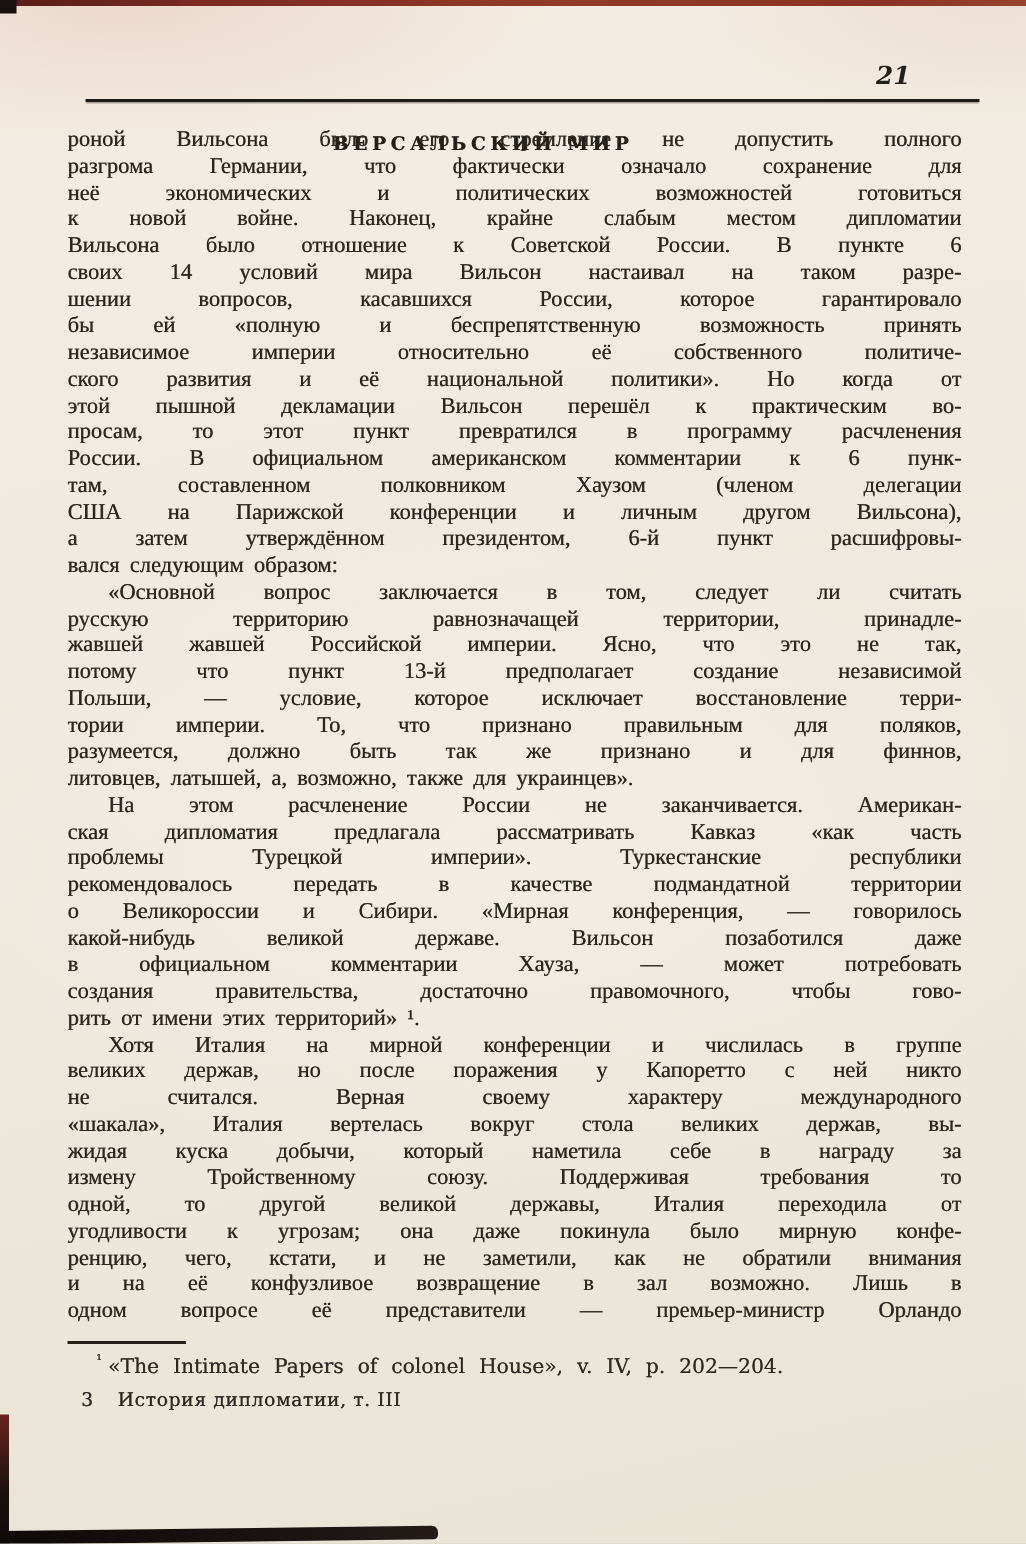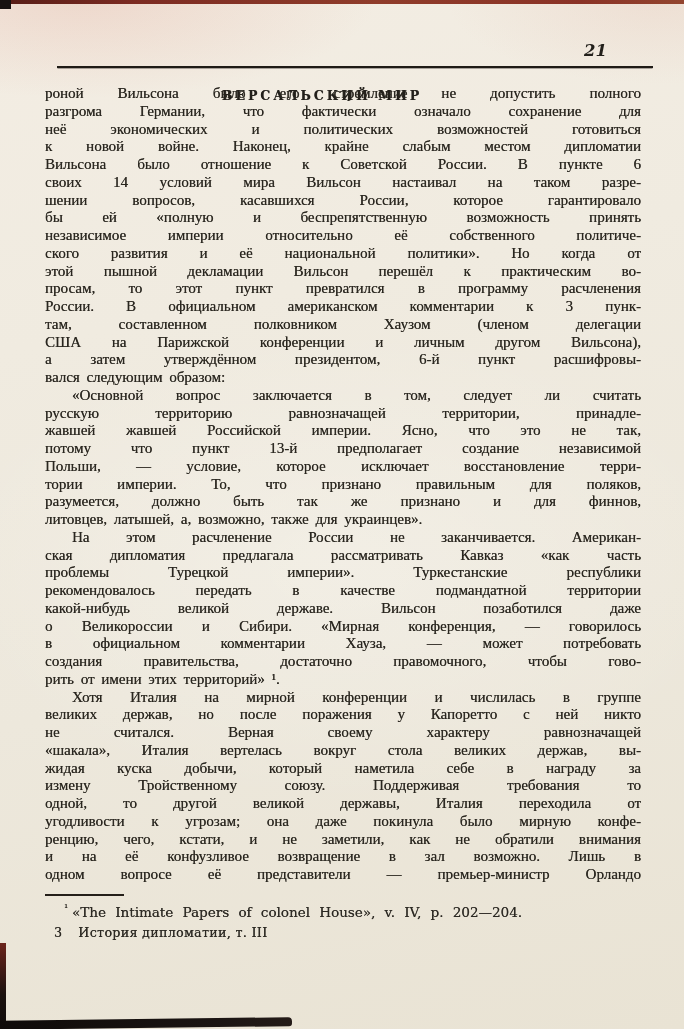--- a/index.html
+++ b/index.html
@@ -107,45 +107,45 @@
     <div class="bline">неё экономических и политических возможностей готовиться</div>
     <div class="bline">к новой войне. Наконец, крайне слабым местом дипломатии</div>
     <div class="bline">Вильсона было отношение к Советской России. В пункте 6</div>
     <div class="bline">своих 14 условий мира Вильсон настаивал на таком разре-</div>
     <div class="bline">шении вопросов, касавшихся России, которое гарантировало</div>
     <div class="bline">бы ей «полную и беспрепятственную возможность принять</div>
     <div class="bline">независимое империи относительно её собственного политиче-</div>
     <div class="bline">ского развития и её национальной политики». Но когда от</div>
     <div class="bline">этой пышной декламации Вильсон перешёл к практическим во-</div>
     <div class="bline">просам, то этот пункт превратился в программу расчленения</div>
-    <div class="bline">России. В официальном американском комментарии к 3 пунк-</div>
+    <div class="bline">России. В официальном американском комментарии к 6 пунк-</div>
     <div class="bline">там, составленном полковником Хаузом (членом делегации</div>
     <div class="bline">США на Парижской конференции и личным другом Вильсона),</div>
     <div class="bline">а затем утверждённом президентом, 6-й пункт расшифровы-</div>
     <div class="bline noj">вался следующим образом:</div>
     <div class="bline indent">«Основной вопрос заключается в том, следует ли считать</div>
     <div class="bline">русскую территорию равнозначащей территории, принадле-</div>
     <div class="bline">жавшей жавшей Российской империи. Ясно, что это не так,</div>
     <div class="bline">потому что пункт 13-й предполагает создание независимой</div>
     <div class="bline">Польши, — условие, которое исключает восстановление терри-</div>
     <div class="bline">тории империи. То, что признано правильным для поляков,</div>
     <div class="bline">разумеется, должно быть так же признано и для финнов,</div>
     <div class="bline noj">литовцев, латышей, а, возможно, также для украинцев».</div>
     <div class="bline indent">На этом расчленение России не заканчивается. Американ-</div>
     <div class="bline">ская дипломатия предлагала рассматривать Кавказ «как часть</div>
     <div class="bline">проблемы Турецкой империи». Туркестанские республики</div>
     <div class="bline">рекомендовалось передать в качестве подмандатной территории</div>
+    <div class="bline">о Великороссии и Сибири. «Мирная конференция, — говорилось</div>
     <div class="bline">какой-нибудь великой державе. Вильсон позаботился даже</div>
-    <div class="bline">о Великороссии и Сибири. «Мирная конференция, — говорилось</div>
     <div class="bline">в официальном комментарии Хауза, — может потребовать</div>
     <div class="bline">создания правительства, достаточно правомочного, чтобы гово-</div>
     <div class="bline noj">рить от имени этих территорий» ¹.</div>
     <div class="bline indent">Хотя Италия на мирной конференции и числилась в группе</div>
     <div class="bline">великих держав, но после поражения у Капоретто с ней никто</div>
-    <div class="bline">не считался. Верная своему характеру равнозначащей</div>
+    <div class="bline">не считался. Верная своему характеру международного</div>
     <div class="bline">«шакала», Италия вертелась вокруг стола великих держав, вы-</div>
     <div class="bline">жидая куска добычи, который наметила себе в награду за</div>
     <div class="bline">измену Тройственному союзу. Поддерживая требования то</div>
     <div class="bline">одной, то другой великой державы, Италия переходила от</div>
     <div class="bline">угодливости к угрозам; она даже покинула было мирную конфе-</div>
     <div class="bline">ренцию, чего, кстати, и не заметили, как не обратили внимания</div>
     <div class="bline">и на её конфузливое возвращение в зал возможно. Лишь в</div>
     <div class="bline">одном вопросе её представители — премьер-министр Орландо</div>
   </div>
 

